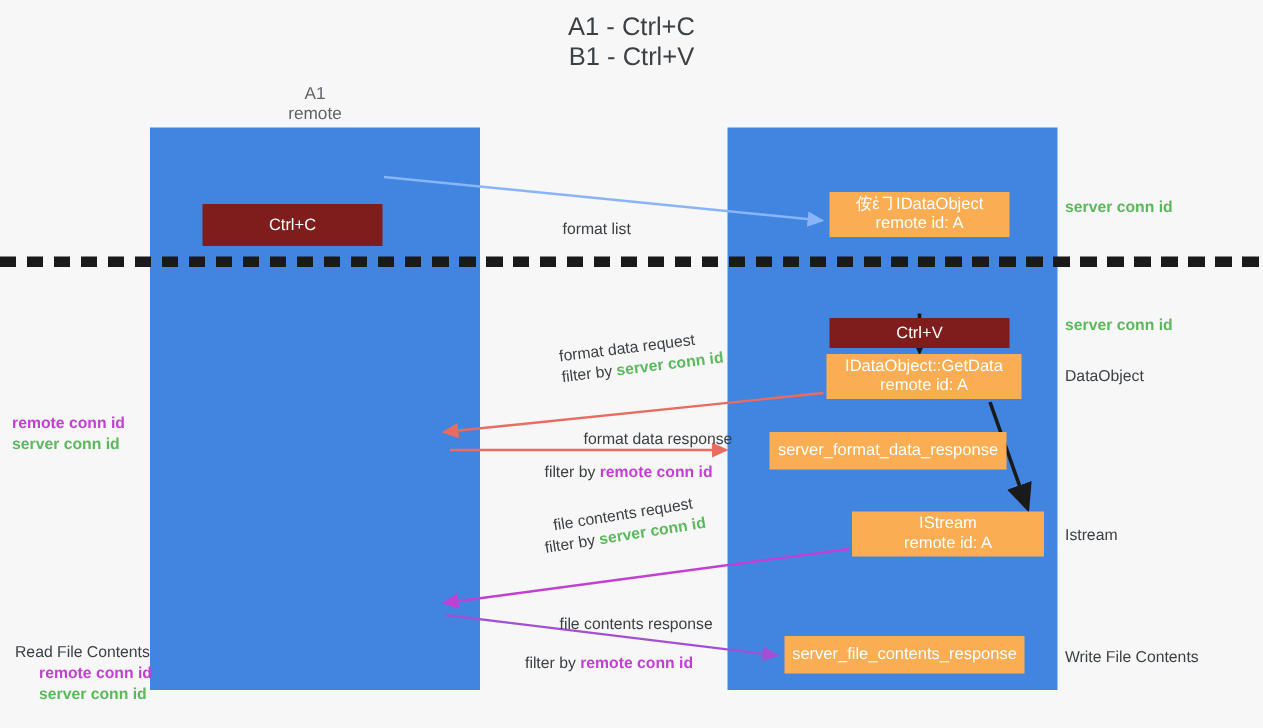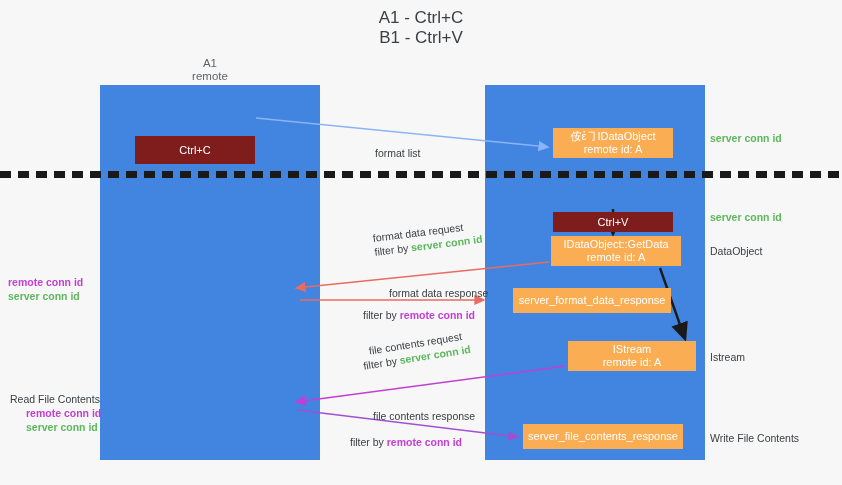--- a/index.html
+++ b/index.html
@@ -99,21 +99,21 @@
 
   .rot-1 { transform: rotate(-7deg); transform-origin: left top; }
   .rot-2 { transform: rotate(-9deg); transform-origin: left top; }
 
   
   .side-note {
     font-size: 10.5px;
     line-height: 14px;
     white-space: nowrap;
   }
-  .side-note .plain  { color: #3c4043; }
+  .side-note .plain  { color: #3c4043; margin-top: 36px; }
   .side-note .server { color: #5cb85c; font-weight: bold; }
   .side-note .remote { color: #c23fd4; font-weight: bold; }
 
   #note-right-1 { left: 710px; top: 131px; }
   #note-right-2 { left: 710px; top: 210px; }
   #note-right-3 { left: 710px; top: 244px; color: #3c4043; }
   #note-right-4 { left: 710px; top: 350px; color: #3c4043; }
   #note-right-5 { left: 710px; top: 431px; color: #3c4043; }
 
   #note-left-1 { left: 8px; top: 275px; }

